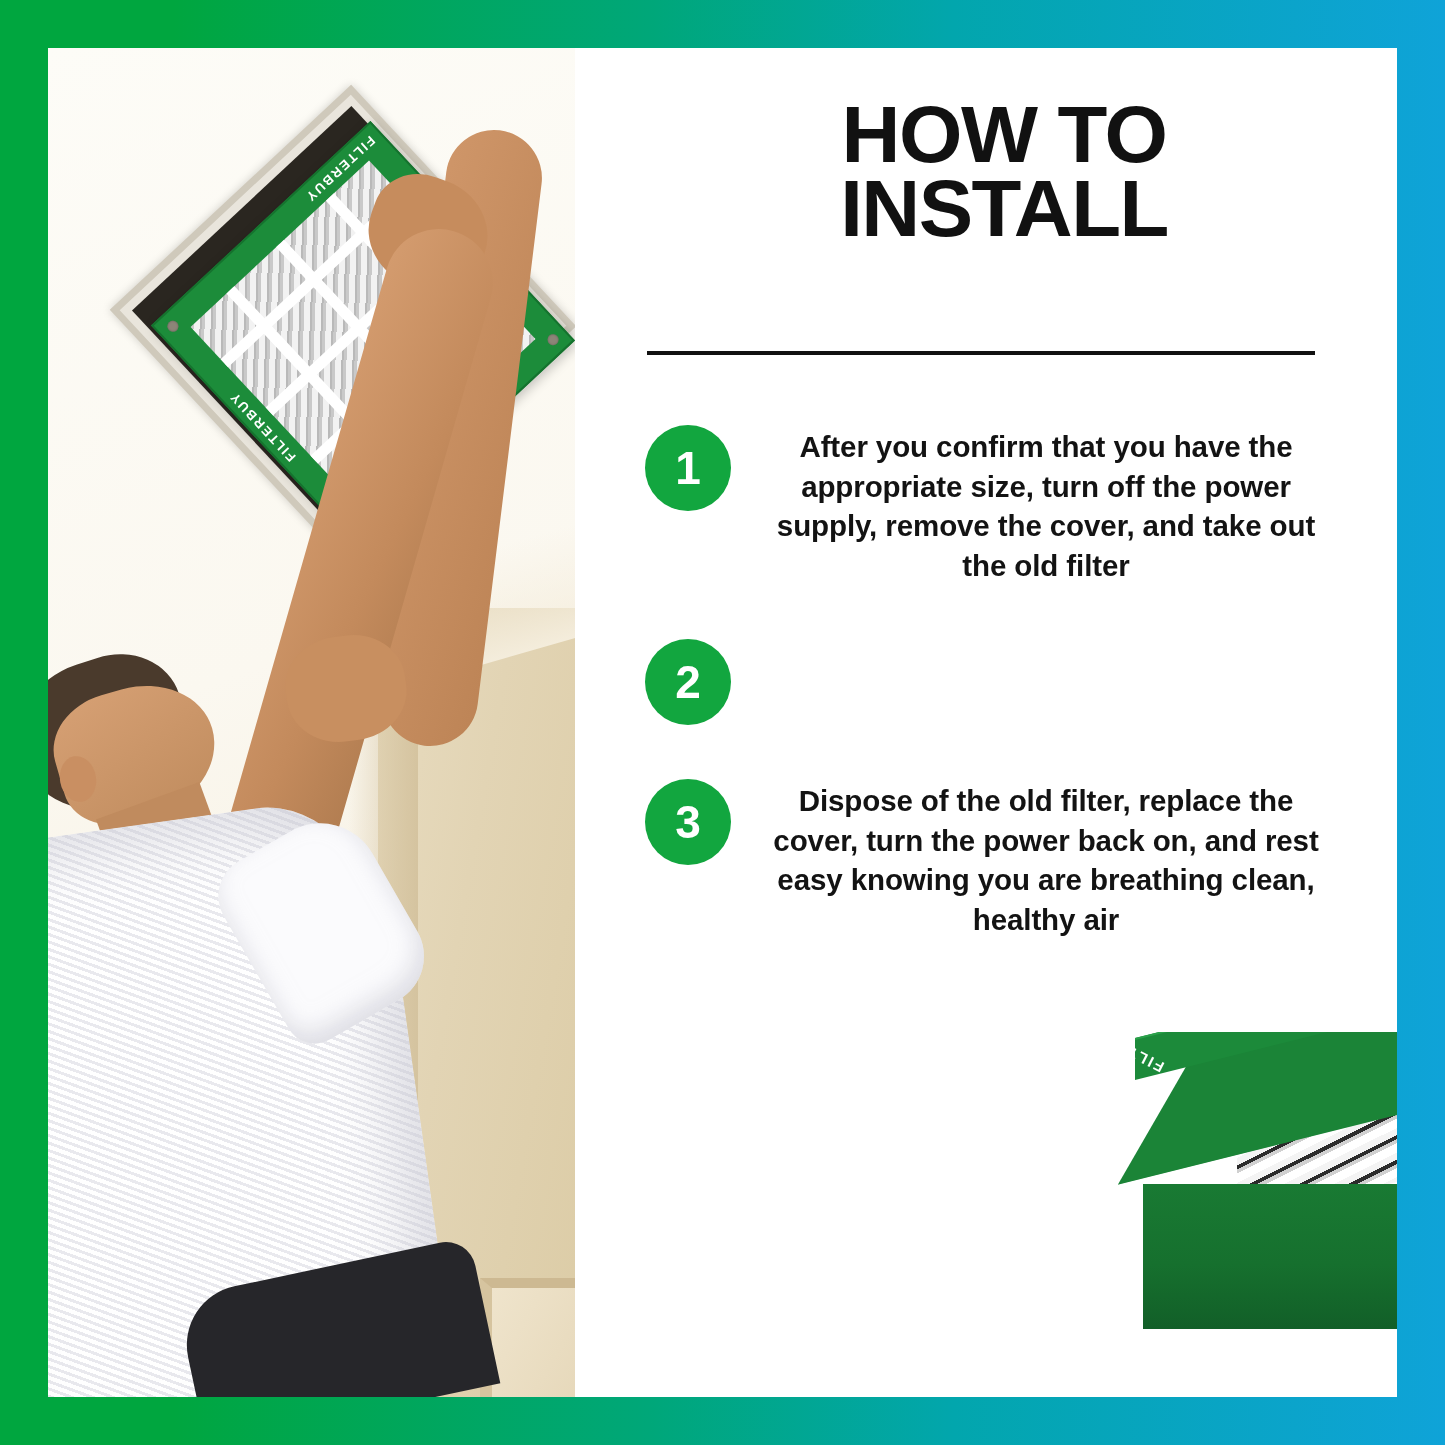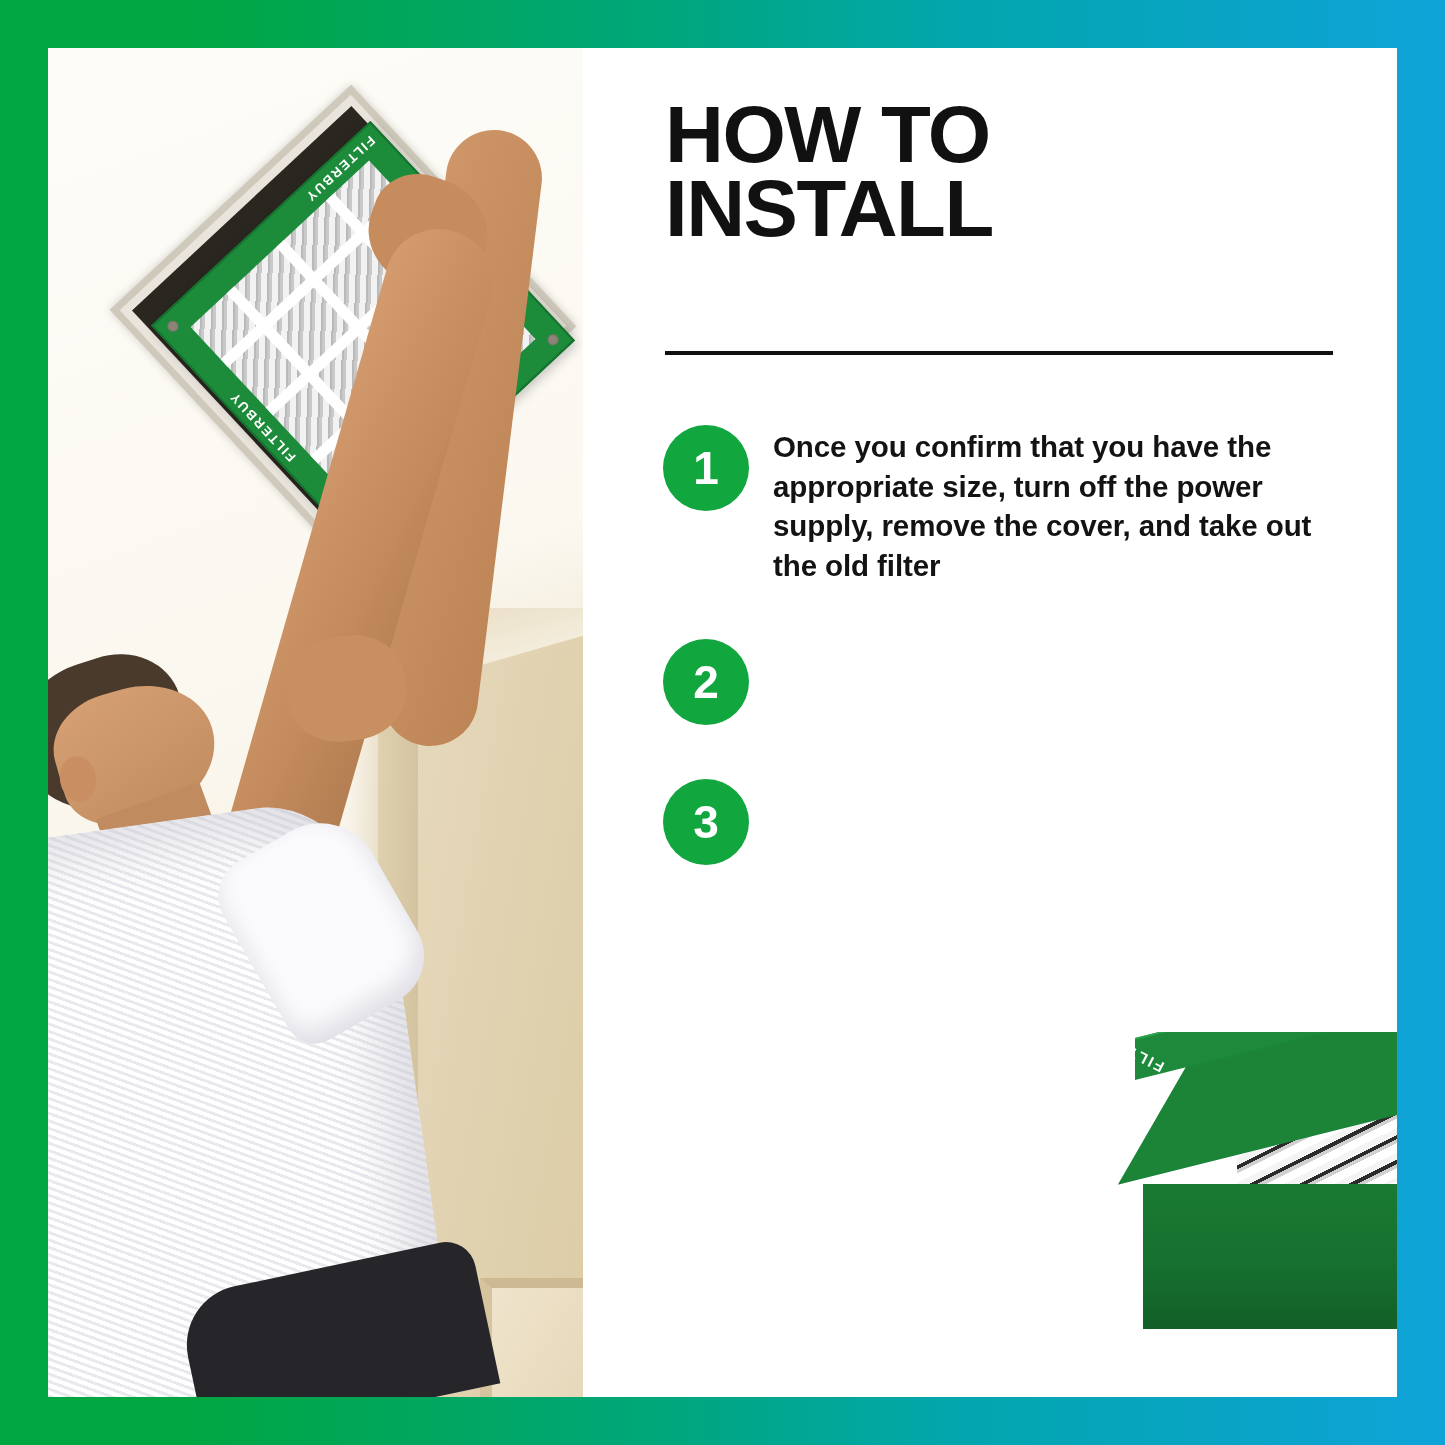--- a/index.html
+++ b/index.html
@@ -212,23 +212,24 @@
     position: absolute; left: 150px; top: 618px;
     width: 300px; height: 150px;
     background: #26262a;
     border-radius: 60px 30px 0 0;
     transform: rotate(-12deg);
   }
 
   
   #content {
     position: absolute;
-    left: 545px; top: 0;
+    left: 527px; top: 0;
     width: 814px; height: 1349px;
     background: #ffffff;
+    text-align: center;
   }
   #title {
     position: absolute;
     left: 72px; top: 50px;
     width: 700px;
     font-size: 80px;
     line-height: 0.92;
     font-weight: 700;
     letter-spacing: -1.5px;
     color: #111111;
@@ -388,29 +389,30 @@
         <div>HOW TO</div>
         <div>INSTALL</div>
       </div>
 
       <div id="divider"></div>
 
       <div id="steps">
 
         <div class="step">
           <div class="step-badge" style="background: rgb(18, 166, 63);">1</div>
-          <div class="step-text">Once you confirm that you have the appropriate size, turn off the power supply, remove the cover, and take out the old filter</div>
+          <div class="step-text">After you confirm that you have the appropriate size, turn off the power supply, remove the cover, and take out the old filter</div>
         </div>
 
         <div class="step">
           <div class="step-badge" style="background: rgb(18, 166, 63);">2</div>
         </div>
 
         <div class="step">
           <div class="step-badge" style="background: rgb(18, 166, 63);">3</div>
+          <div class="step-text">Dispose of the old filter, replace the cover, turn the power back on, and rest easy knowing you are breathing clean, healthy air</div>
         </div>
 
       </div>
     </div>
 
     <div id="product">
       <div class="pr-pleats"></div>
       <div class="pr-topface"></div>
       <div class="pr-railtop"></div>
       <div class="pr-brand">FILTERBUY</div>

